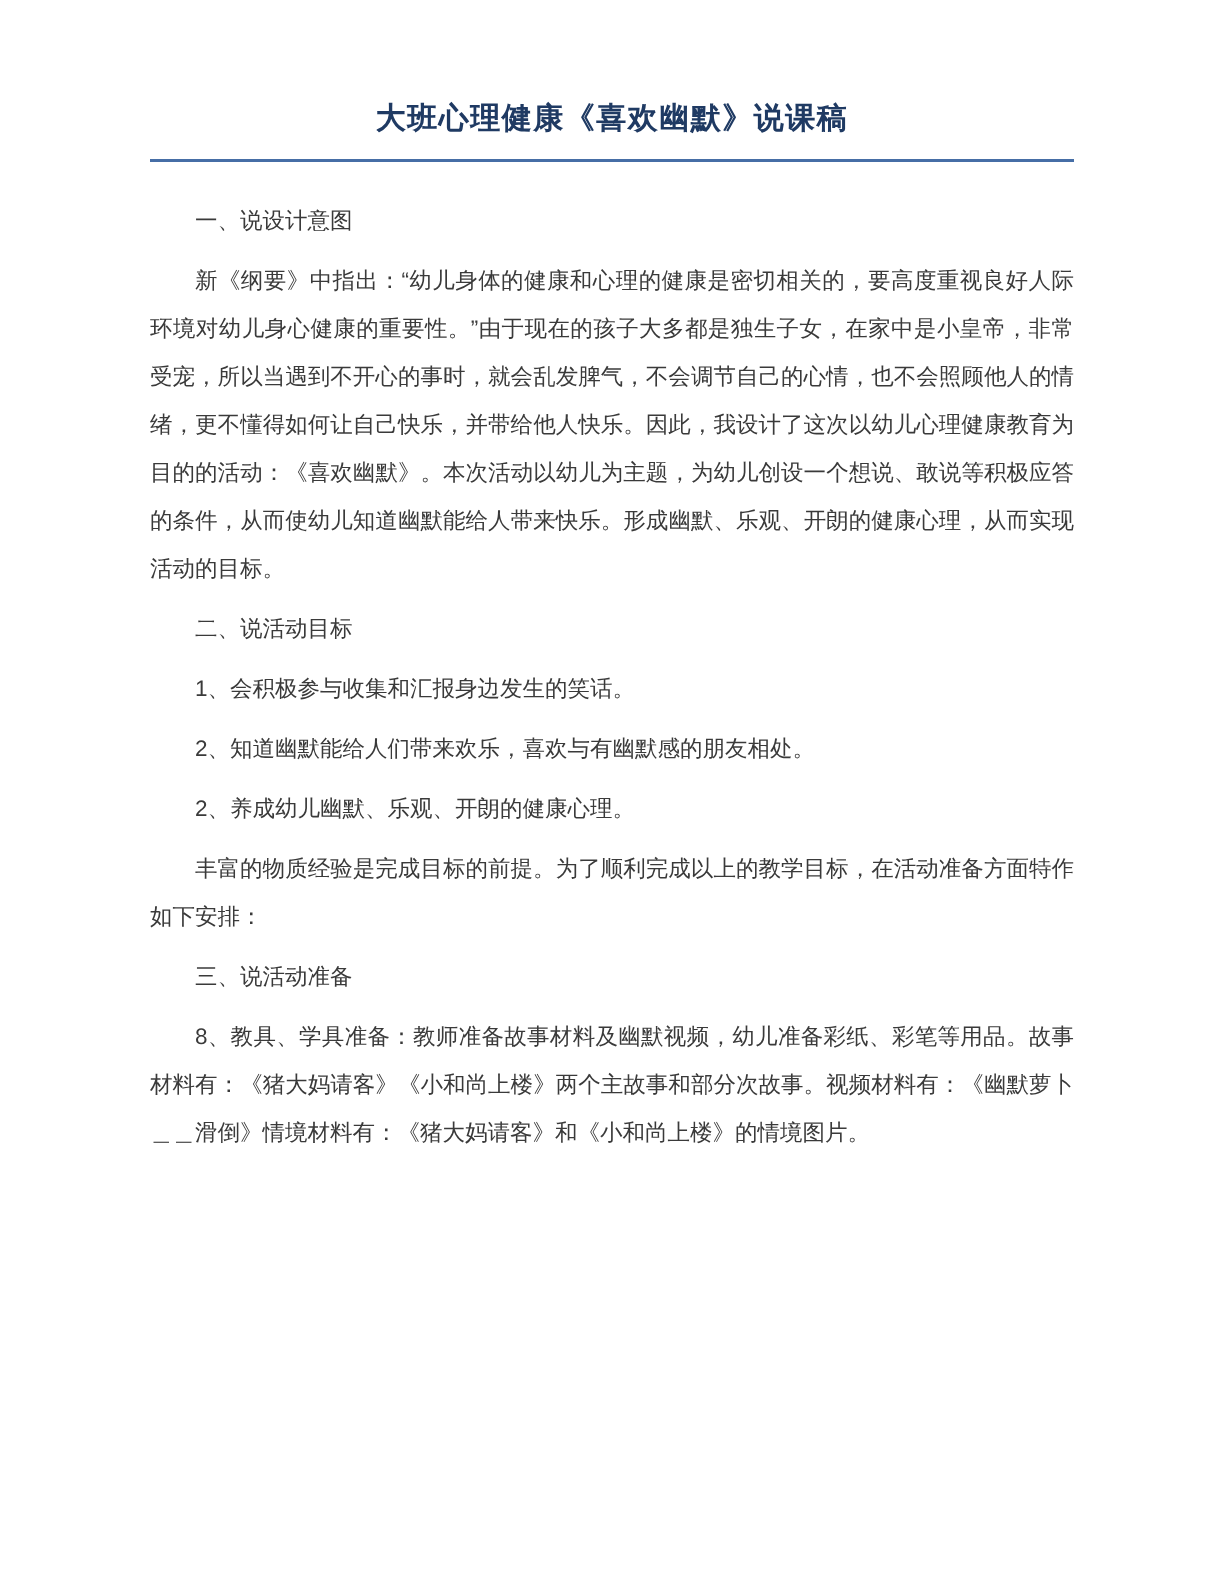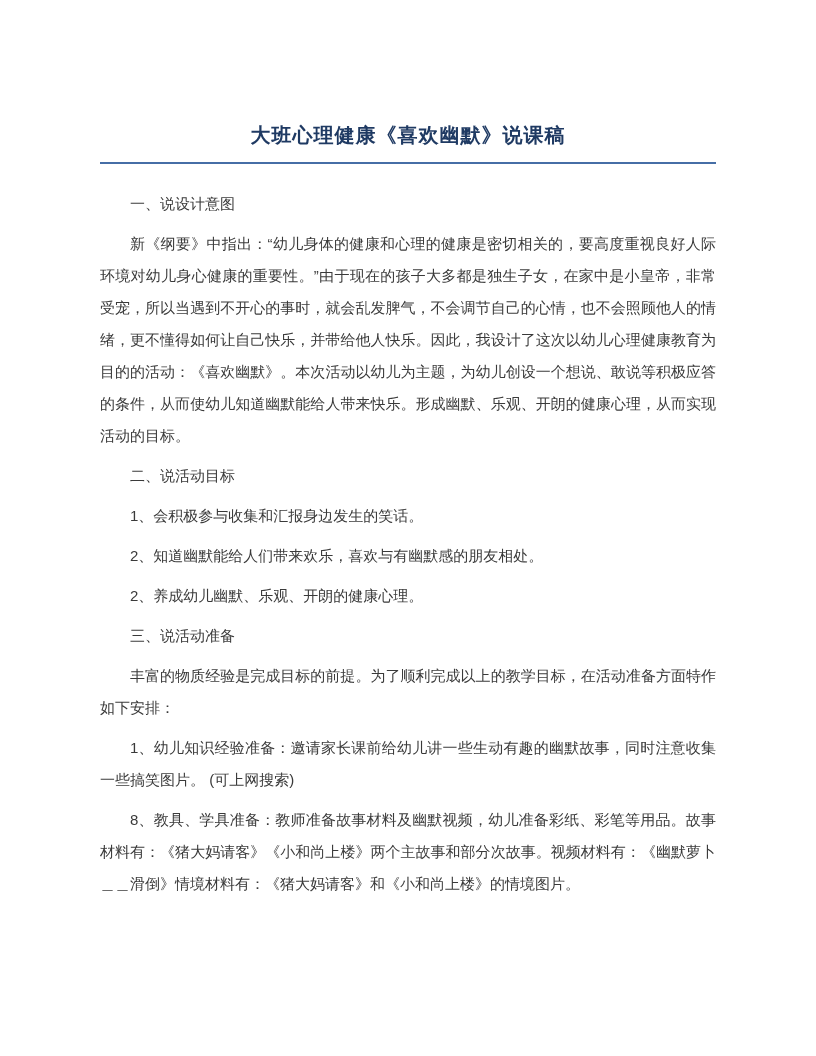--- a/index.html
+++ b/index.html
@@ -5,21 +5,21 @@
   html, body {
     margin: 0;
     padding: 0;
     background: #ffffff;
   }
   .page {
     position: relative;
     width: 816px;
     height: 1040px;
     box-sizing: border-box;
-    padding: 120px 100px 40px 100px;
+    padding: 64px 100px 40px 100px;
     background: #ffffff;
     font-family: "Liberation Sans", "DejaVu Sans", sans-serif;
     overflow: hidden;
   }
   .title {
     font-size: 20px;
     line-height: 30px;
     font-weight: 600;
     text-align: center;
     color: var(--title-color, #1f3a63);
@@ -56,18 +56,17 @@
 <div class="page">
   <h1 class="title">大班心理健康《喜欢幽默》说课稿</h1>
   <hr class="divider">
   <div class="doc-body" id="doc-body">
       <p class="block heading"><span>一、说设计意图</span></p>
       <p class="block para"><span>新《纲要》中指出：“幼儿身体的健康和心理的健康是密切相关的，要高度重视良好人际环境对幼儿身心健康的重要性。”由于现在的孩子大多都是独生子女，在家中是小皇帝，非常受宠，所以当遇到不开心的事时，就会乱发脾气，不会调节自己的心情，也不会照顾他人的情绪，更不懂得如何让自己快乐，并带给他人快乐。因此，我设计了这次以幼儿心理健康教育为目的的活动：《喜欢</span><span class="u">幽默</span><span>》。本次活动以幼儿为主题，为幼儿创设一个想说、敢说等积极应答的条件，从而使幼儿知道</span><span class="u">幽默</span><span>能给人带来快乐。形成</span><span class="u">幽默</span><span>、乐观、开朗的健康心理，从而实现活动的目标。</span></p>
       <p class="block heading"><span>二、说活动目标</span></p>
       <p class="block para"><span>1、会积极参与收集和汇报身边发生的笑话。</span></p>
       <p class="block para"><span>2、知道</span><span class="u">幽默</span><span>能给人们带来欢乐，喜欢与有</span><span class="u">幽默</span><span>感的朋友相处。</span></p>
       <p class="block para"><span>2、养成幼儿</span><span class="u">幽默</span><span>、乐观、开朗的健康心理。</span></p>
+      <p class="block para"><span>丰富的物质经验是完成目标的前提。为了顺利完成以上的教学目标，在活动准备方面特作如下安排：</span></p>
       <p class="block heading"><span>三、说活动准备</span></p>
-      <p class="block para"><span>丰富的物质经验是完成目标的前提。为了顺利完成以上的教学目标，在活动准备方面特作如下安排：</span></p>
-      <p class="block para"><span>1、幼儿知识经验准备：邀请家长课前给幼儿讲一些生动有趣的</span><span class="u">幽默</span><span>故事，同时注意收集一些搞笑图片。 (可上网搜索)</span></p>
       <p class="block para"><span>8、教具、学具准备：教师准备故事材料及</span><span class="u">幽默</span><span>视频，幼儿准备彩纸、彩笔等用品。故事材料有：《猪大妈请客》《小和尚上楼》两个主故事和部分次故事。视频材料有：《</span><span class="u">幽默</span><span>萝卜＿＿滑倒》情境材料有：《猪大妈请客》和《小和尚上楼》的情境图片。</span></p>
     </div>
 </div>
 
 </body></html>

